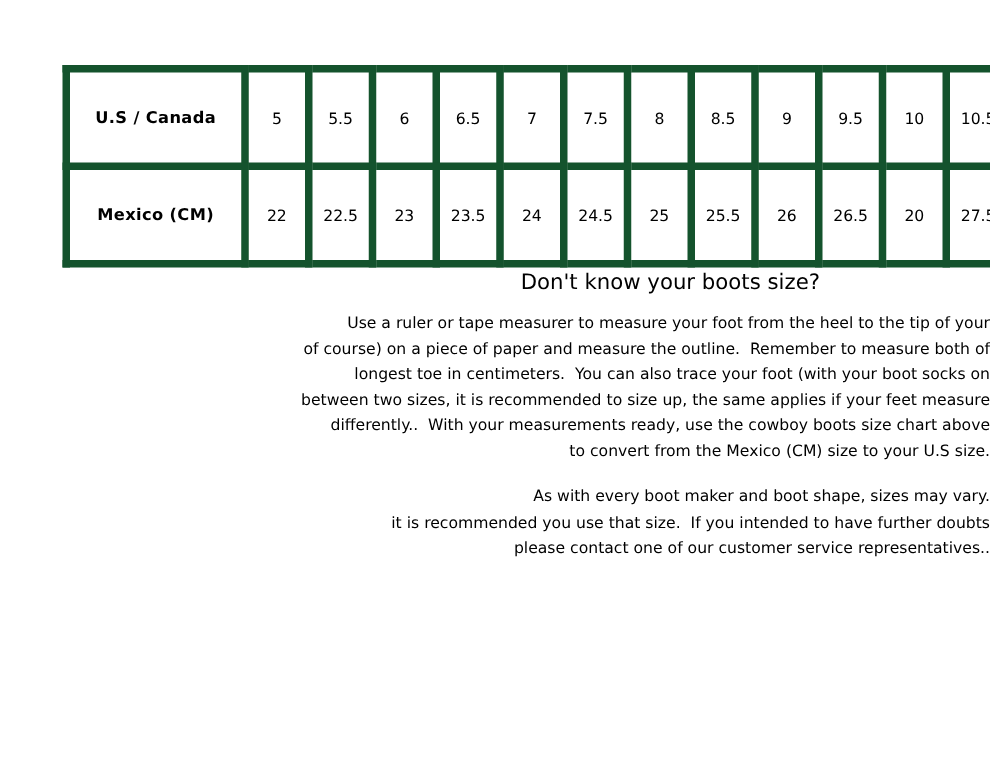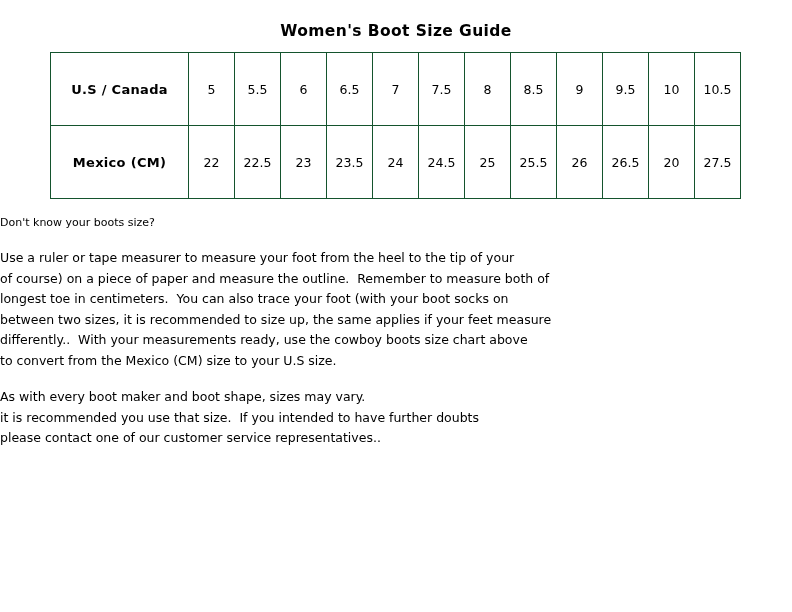--- a/index.html
+++ b/index.html
@@ -32,65 +32,64 @@
   }
   .size-table {
     position: absolute;
     top: 52px;
     left: 50px;
     width: 650px;
     border-collapse: collapse;
     table-layout: fixed;
   }
   .size-table td {
-    border: 1px solid #14532d;
+    border: 6px solid #14532d;
     height: 70px;
     text-align: center;
     vertical-align: middle;
     font-size: 12.5px;
   }
   .size-table td.row-head {
     width: 135px;
     font-weight: bold;
     font-size: 13px;
     letter-spacing: 0.3px;
   }
   .size-table td.val {
     width: 43px;
   }
   .subhead {
     position: absolute;
     top: 216px;
     left: 0;
     width: 656px;
-    text-align: left;
-    font-size: 11px;
+    text-align: right;
+    font-size: 17px;
   }
   .para {
     position: absolute;
     left: 0;
     width: 792px;
-    text-align: left;
+    text-align: right;
     font-size: 12.5px;
     line-height: 20.5px;
   }
   .para1 { top: 248px; }
   .para2 { top: 387px; }
   .para .line {
     display: block;
     white-space: pre;
   }
   .tight { letter-spacing: -0.3px; }
 </style>
 </head>
 <body>
 
 <div class="page">
 
-  <div class="title">Women's Boot Size Guide</div>
 
   <table class="size-table">
     <tbody>
       <tr>
         <td class="row-head">U.S / Canada</td>
         <td class="val">5</td>
         <td class="val">5.5</td>
         <td class="val">6</td>
         <td class="val">6.5</td>
         <td class="val">7</td>

